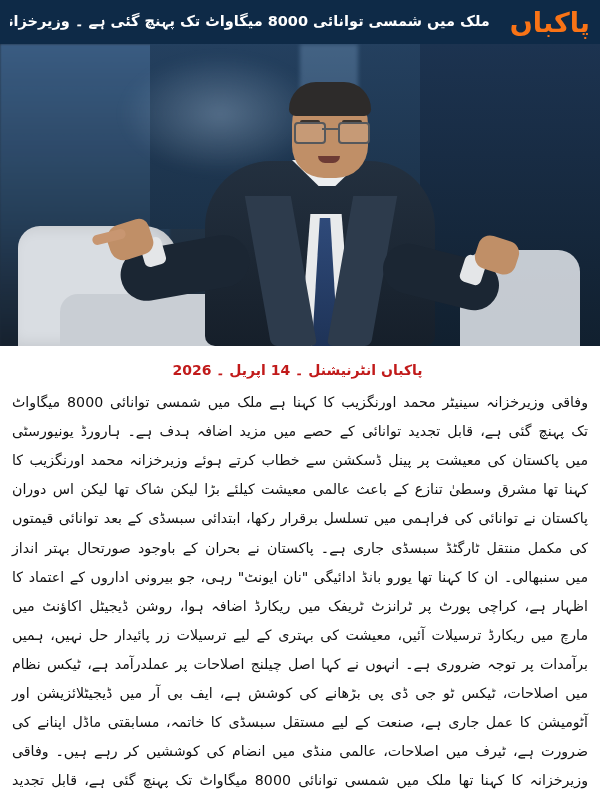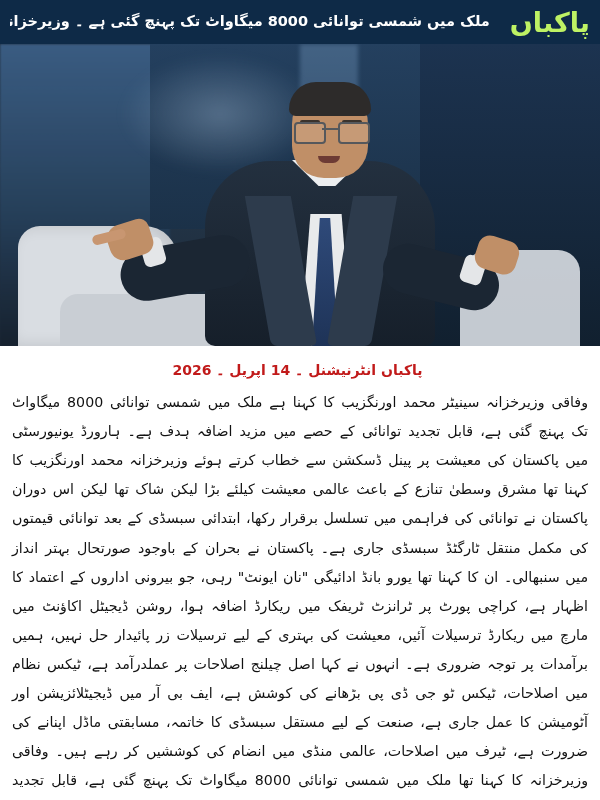--- a/index.html
+++ b/index.html
@@ -27,21 +27,21 @@
     height: 44px;
     background: #0e2a47;
     display: flex;
     flex-direction: row-reverse;
     align-items: center;
     padding: 0 10px;
     box-sizing: border-box;
   }
   .brand {
     flex: 0 0 auto;
-    color: #bef264;
+    color: #f97316;
     font-size: 27px;
     font-weight: bold;
     line-height: 1;
     letter-spacing: -0.5px;
     padding-left: 12px;
     direction: rtl;
     font-family: "DejaVu Sans", "Liberation Sans", sans-serif;
   }
   .headline {
     flex: 1 1 auto;

